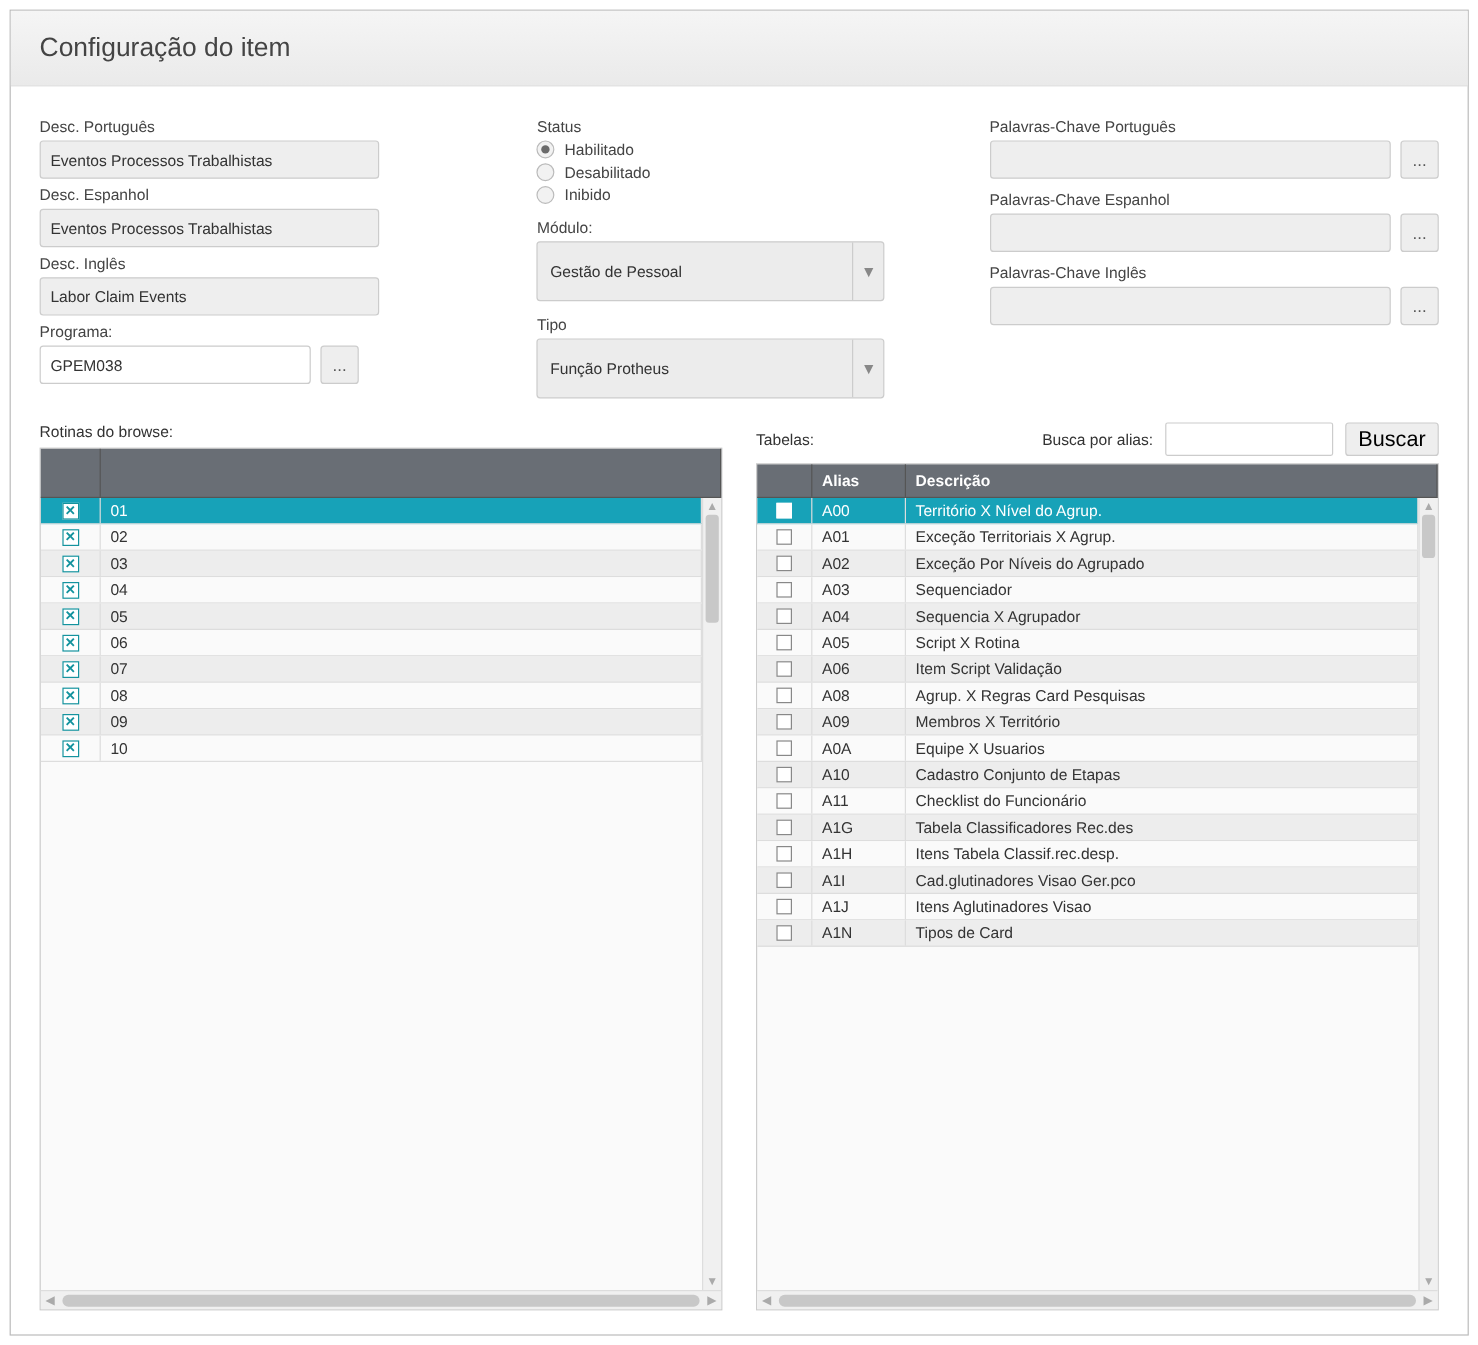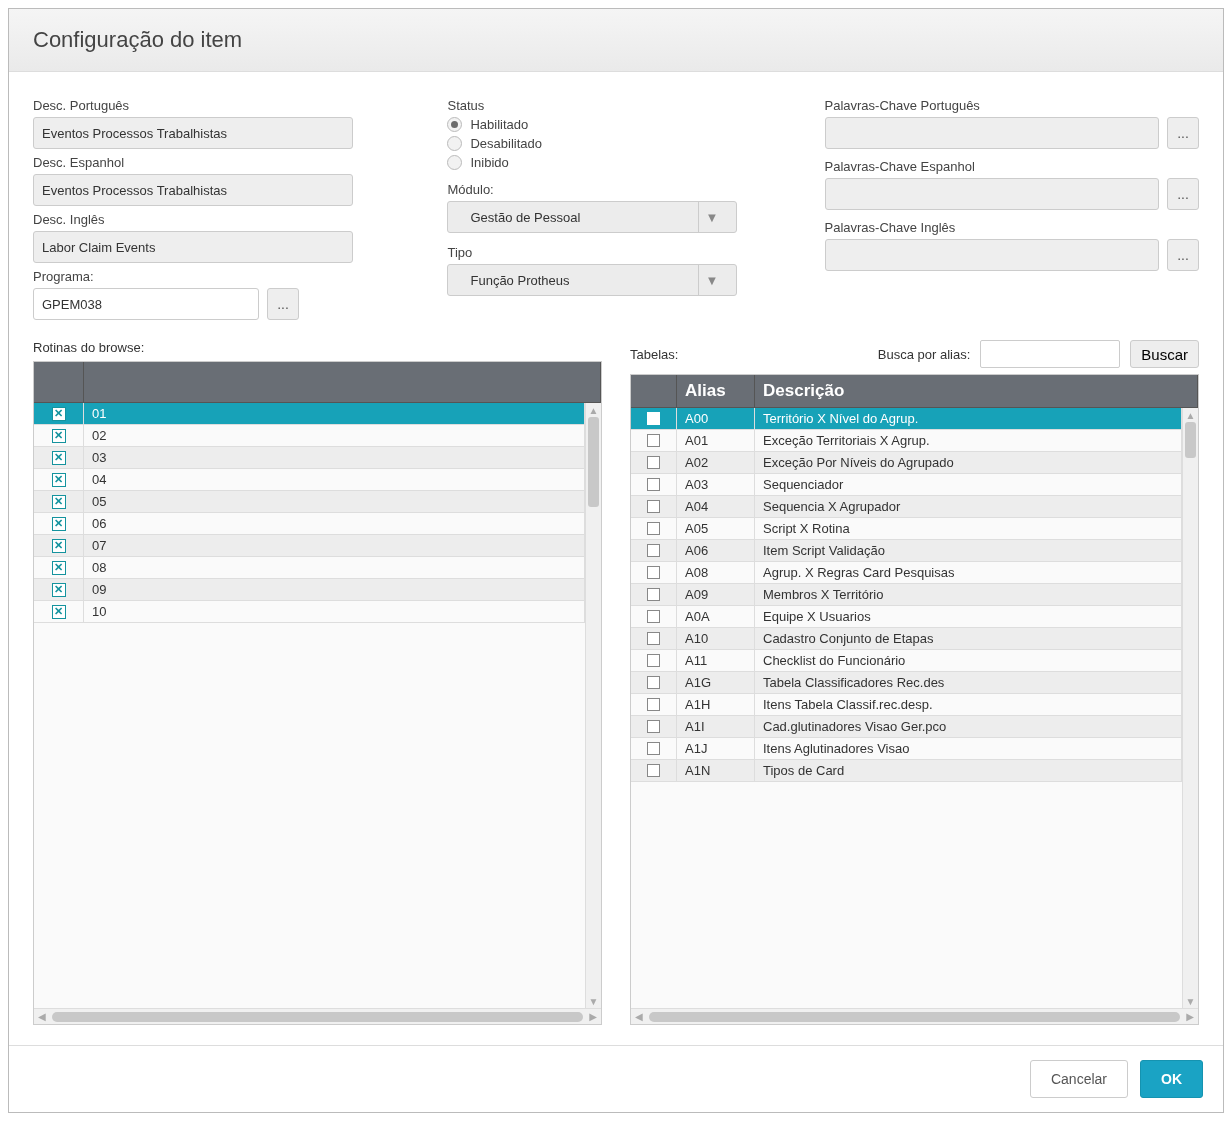--- a/index.html
+++ b/index.html
@@ -41,21 +41,21 @@
   }
   .col { flex: 1; min-width: 0; }
   .col2 { flex: 0.9; }
   .col3 { flex: 1; }
   .field-label {
     font-size: 13px;
     color: #444;
     margin: 6px 0 4px 0;
   }
   .text-input {
-    width: 320px;
+    width: 283px;
     max-width: 100%;
     height: 32px;
     padding: 4px 8px;
     background: #eeeeee;
     border: 1px solid #ccc;
     border-radius: 3px;
     font-size: 13px;
     color: #333;
   }
   .text-input.white { background: #fff; }
@@ -86,28 +86,28 @@
     justify-content: center;
   }
   .radio.sel::after {
     content: "";
     width: 7px; height: 7px;
     border-radius: 50%;
     background: #6b6b6b;
   }
   .select {
     width: 290px;
-    height: 32px;
+    height: 50px;
     background: #ececec;
     border: 1px solid #ccc;
     border-radius: 3px;
     display: flex;
     align-items: center;
     justify-content: space-between;
-    padding: 0 22px;
+    padding: 0 10px;
     color: #333;
     cursor: pointer;
   }
   .select .arrow {
     width: 26px;
     height: 100%;
     border-left: 1px solid #ccc;
     display: flex;
     align-items: center;
     justify-content: center;
@@ -153,37 +153,37 @@
     border-radius: 2px;
     padding: 2px 6px;
   }
   .search-btn {
     height: 28px;
     padding: 0 10px;
     background: #eee;
     border: 1px solid #ccc;
     border-radius: 3px;
     cursor: pointer;
-    font-size: 15px;
+    font-size: 18px;
     text-align: right;
   }
   .grid-wrap {
     flex: 1;
     border: 1px solid #ccc;
     display: flex;
     flex-direction: column;
     min-height: 0;
     background: #fafafa;
   }
   .grid-head {
     display: flex;
     background: #696e75;
     color: #fff;
     font-weight: bold;
-    font-size: 17px;
+    font-size: 13px;
     border-bottom: 1px solid #555;
   }
   .grid-head .cell {
     padding: 6px 8px;
     border-right: 1px solid #555;
   }
   .rows-area {
     flex: 1;
     overflow: hidden;
     position: relative;
@@ -613,17 +613,13 @@
             <span class="harrow">◀</span>
             <div class="htrack"></div>
             <span class="harrow">▶</span>
           </div>
         </div>
       </div>
 
     </div>
   </div>
 
-  <div class="footer">
-    <button class="btn btn-cancel">Cancelar</button>
-    <button class="btn btn-ok">OK</button>
-  </div>
 </div>
 
 </body></html>

